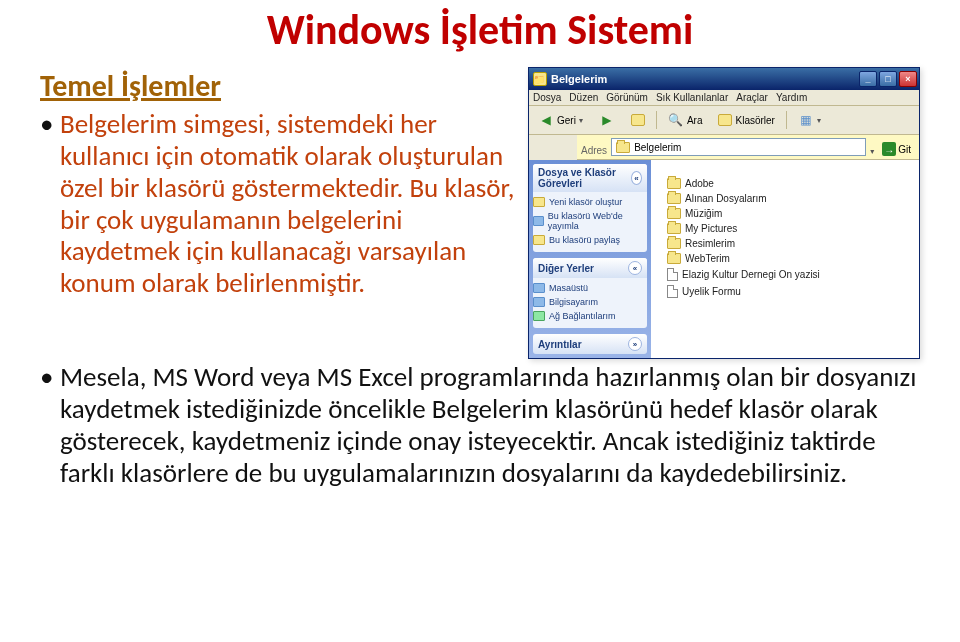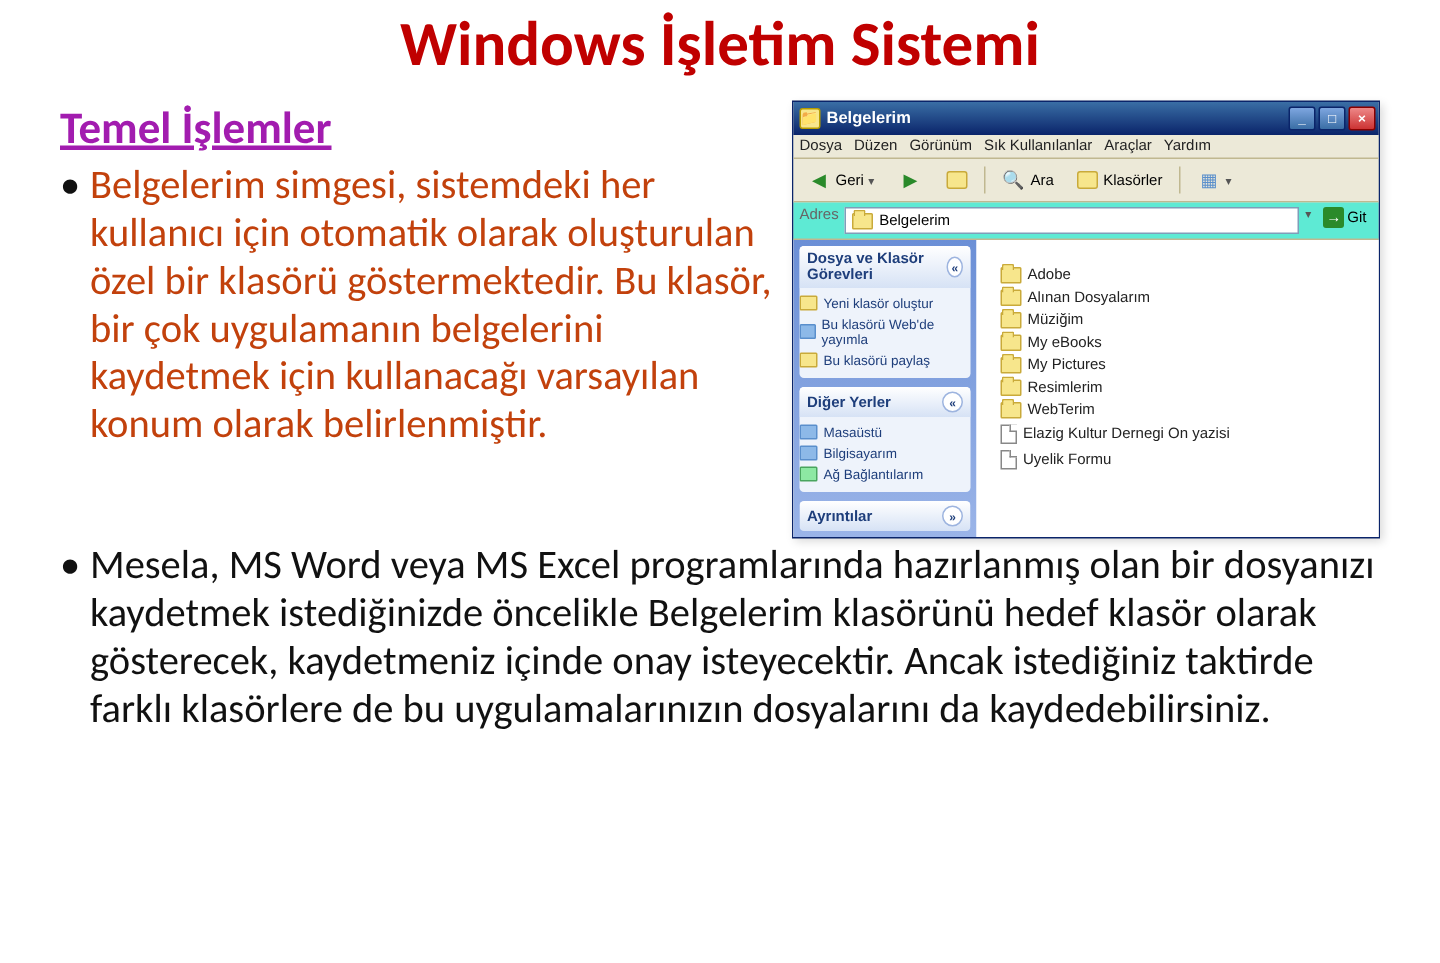--- a/index.html
+++ b/index.html
@@ -1,42 +1,42 @@
 <!DOCTYPE html>
 <html><head>
 <meta charset="utf-8">
 <style>
   * { box-sizing: border-box; margin: 0; padding: 0; }
   body { font-family: Calibri, Arial, sans-serif; background: #fff; width: 960px; height: 642px; position: relative; overflow: hidden; }
   .page { padding: 0 40px; }
   .title { color: #c00000; font-size: 42px; font-weight: 700; text-align: center; margin: 4px 0 12px 0; }
   .content-row { display: flex; gap: 8px; }
   .left-col { flex: 1 1 auto; min-width: 0; }
-  .subheading { color: #a21caf; font-size: 30px; font-weight: 700; text-decoration: underline; margin-bottom: 4px; }
+  .subheading { color: #a16207; font-size: 30px; font-weight: 700; text-decoration: underline; margin-bottom: 4px; }
   ul.bullets { list-style: none; padding-left: 0; }
   ul.bullets > li { position: relative; padding-left: 20px; font-size: 27px; line-height: 1.18; color: #c2410c; margin-bottom: 2px; }
   ul.bullets > li::before { content: "•"; position: absolute; left: 0; top: 0; font-size: 27px; color: #111; }
   .right-col { flex: 0 0 392px; }
   
   .xp-window { width: 392px; border: 1px solid #0a246a; background: #ece9d8; font-family: Tahoma, Arial, sans-serif; font-size: 10px; box-shadow: 2px 2px 6px rgba(0,0,0,.15); }
   .xp-titlebar { height: 22px; background: linear-gradient(#3a6ea5,#0a246a); display: flex; align-items: center; padding: 0 2px 0 4px; color: #fff; gap: 4px; }
   .xp-titlebar .ic { width: 14px; height: 14px; display: inline-flex; align-items: center; justify-content: center; font-size: 10px; background: #f7e68c; border: 1px solid #b89d00; border-radius: 2px; }
   .xp-titlebar .t { font-weight: 700; font-size: 11px; flex: 1; }
   .xp-titlebar .ctrls { display: flex; gap: 2px; }
   .xp-titlebar .ctrls span { width: 18px; height: 16px; background: linear-gradient(#7ea6e0,#3a6ea5); border: 1px solid #0a246a; border-radius: 2px; display: inline-flex; align-items: center; justify-content: center; color: #fff; font-weight: 700; font-size: 9px; }
   .xp-titlebar .ctrls .close { background: linear-gradient(#e88,#c33); border-color: #800; }
   .xp-menubar { background: #ece9d8; border-bottom: 1px solid #c0b890; padding: 2px 4px; display: flex; gap: 8px; font-size: 10px; color: #222; }
   .xp-toolbar { background: #ece9d8; border-bottom: 1px solid #c0b890; padding: 3px 4px; display: flex; align-items: center; gap: 6px; font-size: 10px; }
   .tb-btn { display: inline-flex; align-items: center; gap: 3px; padding: 2px 4px; border: 1px solid transparent; border-radius: 2px; }
   .tb-ic { width: 16px; height: 16px; display: inline-flex; align-items: center; justify-content: center; font-size: 12px; }
   .tb-ic.green { color: #2a8a2a; }
   .tb-ic.blue { color: #2a5aaa; }
   .tb-ic.yellow { background: #f7e68c; border: 1px solid #c9aa3a; border-radius: 2px; width: 14px; height: 12px; }
   .tb-sep { width: 1px; height: 18px; background: #c0b890; }
-  .xp-addrbar { background: #5eead4; border-bottom: 1px solid #c0b890; padding: 3px 4px; display: flex; align-items: flex-start; gap: 4px; font-size: 10px; }
+  .xp-addrbar { background: #fef9c3; border-bottom: 1px solid #c0b890; padding: 3px 4px; display: flex; align-items: flex-end; gap: 4px; font-size: 10px; margin-left: 48px; }
   .xp-addrbar .addr-label { color: #666; }
   .xp-addrbar .addr-field { flex: 1; background: #fff; border: 1px solid #7f9db9; height: 18px; display: flex; align-items: center; padding: 0 4px; gap: 4px; }
   .xp-addrbar .go { display: inline-flex; align-items: center; gap: 2px; padding: 0 4px; }
   .go-ic { width: 14px; height: 14px; background: #2a8a2a; display: inline-flex; align-items: center; justify-content: center; color: #fff; font-size: 10px; border-radius: 2px; }
   .xp-body { display: flex; background: #fff; }
   .xp-sidebar { width: 122px; background: linear-gradient(#6b8fd6,#9ab4e8); padding: 4px; display: flex; flex-direction: column; gap: 6px; }
   .xp-panel { background: #eef3fb; border-radius: 3px; overflow: hidden; }
   .xp-panel .ph { background: linear-gradient(#fff,#d6e2f5); color: #1e3e7b; font-weight: 700; font-size: 10px; padding: 3px 5px; display: flex; align-items: center; justify-content: space-between; }
   .xp-panel .ph .chev { width: 14px; height: 14px; border-radius: 50%; background: #fff; border: 1px solid #9db4df; display: inline-flex; align-items: center; justify-content: center; color: #1e3e7b; font-size: 8px; }
   .xp-panel ul { list-style: none; padding: 3px 5px 5px 0; }
@@ -184,24 +184,20 @@
                 <li>
                   <span class="folder-ic"></span>
                   <span>Alınan Dosyalarım</span>
                 </li>
                 <li>
                   <span class="folder-ic"></span>
                   <span>Müziğim</span>
                 </li>
                 <li>
                   <span class="folder-ic"></span>
-                  <span>My eBooks</span>
-                </li>
-                <li>
-                  <span class="folder-ic"></span>
                   <span>My Pictures</span>
                 </li>
                 <li>
                   <span class="folder-ic"></span>
                   <span>Resimlerim</span>
                 </li>
                 <li>
                   <span class="folder-ic"></span>
                   <span>WebTerim</span>
                 </li>

